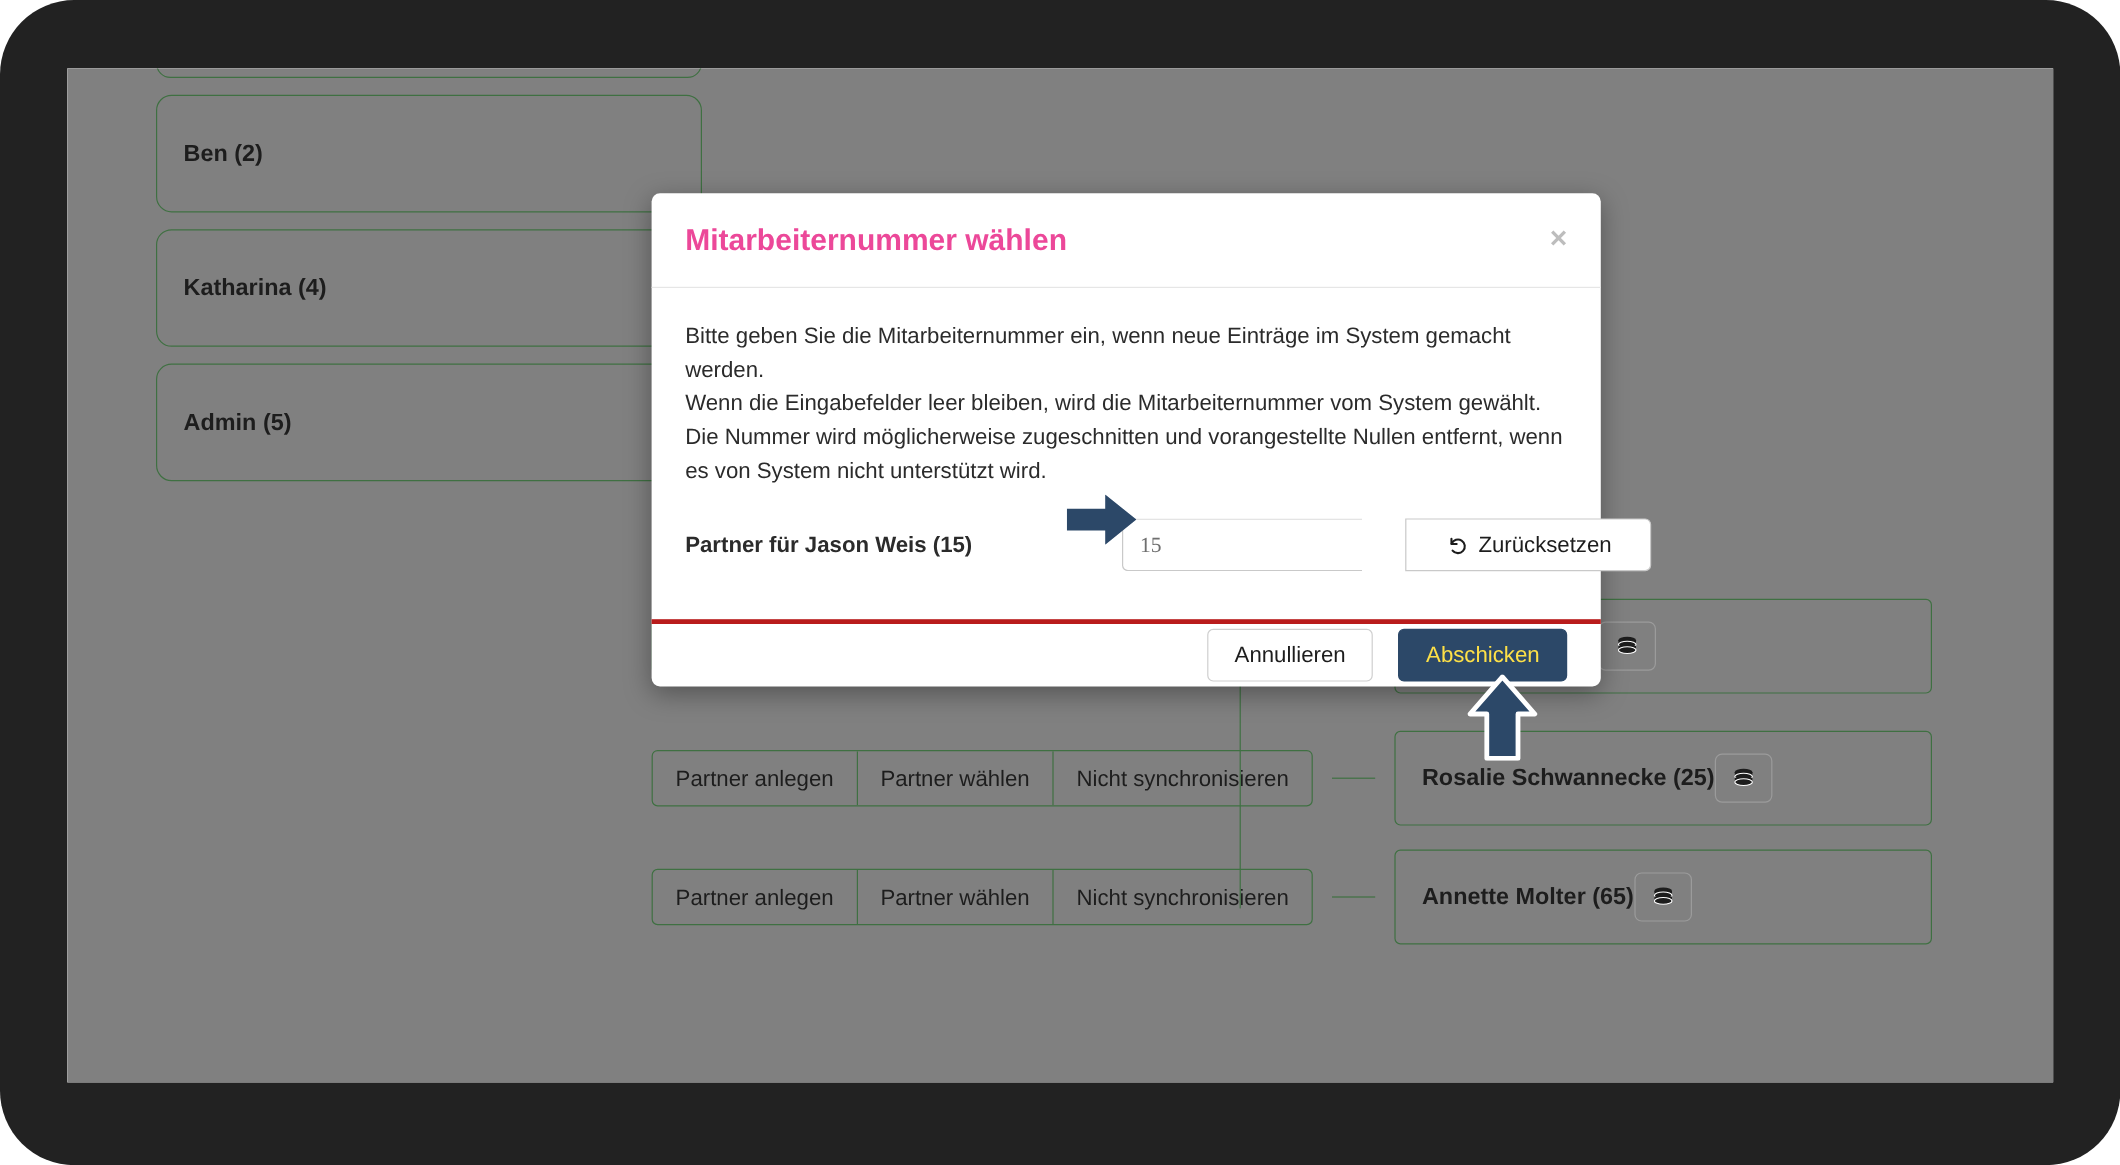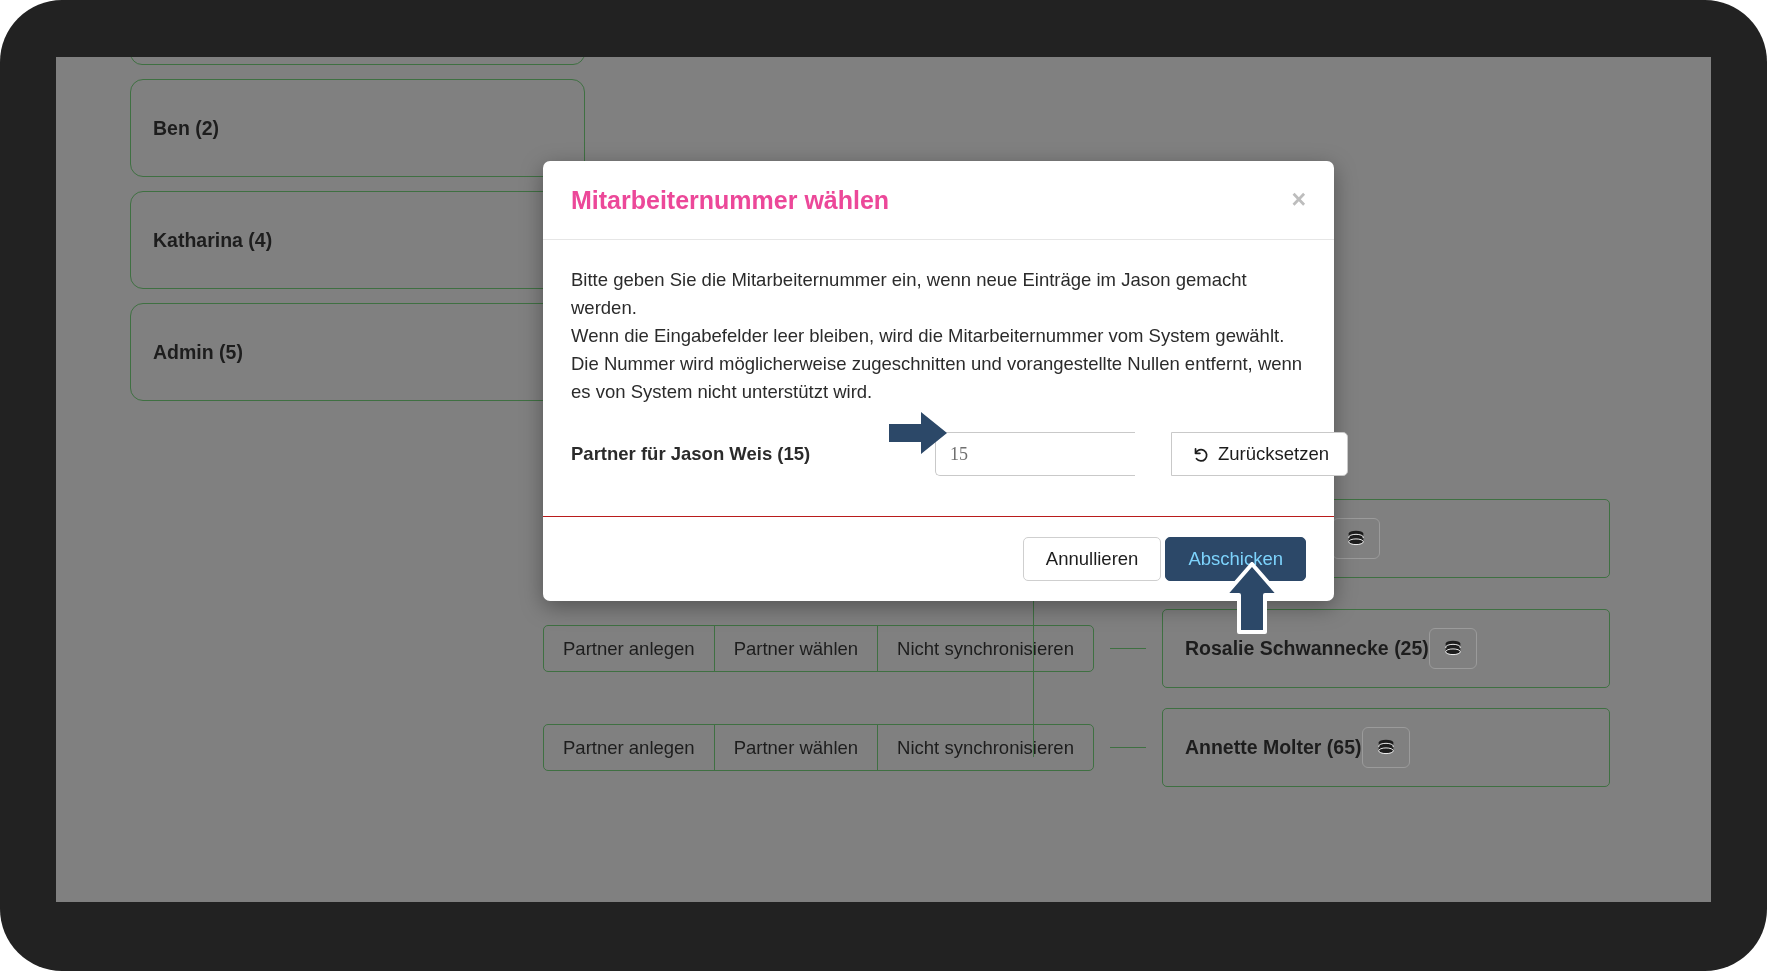--- a/index.html
+++ b/index.html
@@ -202,53 +202,53 @@
     color: #6f6f6f;
     font-family: Liberation Serif, serif;
     background: #ffffff;
     outline: none;
   }
   #reset-button {
     height: 44px;
     border: 1px solid #c9c9c9;
     border-radius: 0 5px 5px 0;
     background: #ffffff;
-    padding: 0 18px;
+    padding: 0 32px;
     font-size: 18.5px;
     color: #1d1d1d;
     font-family: "Liberation Sans", sans-serif;
     cursor: pointer;
     display: flex;
     align-items: center;
     gap: 9px;
   }
   #modal-footer {
-    border-top: 1px solid #b91c1c;
-    padding: 20px 28px;
+    border-top: 4px solid #b91c1c;
+    padding: 4px 28px;
     display: flex;
     justify-content: flex-end;
-    gap: 4px;
+    gap: 21px;
   }
   .footer-btn {
     height: 44px;
     padding: 0 22px;
     font-size: 18.5px;
     border-radius: 5px;
     cursor: pointer;
     font-family: "Liberation Sans", sans-serif;
   }
   #cancel-button {
     background: #ffffff;
     border: 1px solid #cfcfcf;
     color: #1d1d1d;
   }
   #submit-button {
     background: #2c4868;
     border: 1px solid #2c4868;
-    color: #7dd3fc;
+    color: #fde047;
     text-align: center;
   }
 
   
   .annotation {
     position: absolute;
     z-index: 40;
     pointer-events: none;
   }
   #arrow-right { left: 833px; top: 355px; }
@@ -344,21 +344,21 @@
     </div>
 
     <div id="modal">
       <div id="modal-header">
         <div id="modal-title">Mitarbeiternummer wählen</div>
         <button id="modal-close">×</button>
       </div>
 
       <div id="modal-body">
         <div id="modal-desc">
-          <p>Bitte geben Sie die Mitarbeiternummer ein, wenn neue Einträge im Jason gemacht werden.</p>
+          <p>Bitte geben Sie die Mitarbeiternummer ein, wenn neue Einträge im System gemacht werden.</p>
           <p>Wenn die Eingabefelder leer bleiben, wird die Mitarbeiternummer vom System gewählt.</p>
           <p>Die Nummer wird möglicherweise zugeschnitten und vorangestellte Nullen entfernt, wenn es von System nicht unterstützt wird.</p>
         </div>
 
         <div id="input-row">
           <span id="input-row-label">Partner für Jason Weis (15)</span>
           <input id="number-input" type="text" placeholder="15" value="15" style="">
           <button id="reset-button">
             <svg width="19" height="19" viewBox="0 0 24 24">
               <path d="M7 5 V10.5 H12.5" fill="none" stroke="#1d1d1d" stroke-width="2.2" stroke-linecap="round" stroke-linejoin="round"></path>

